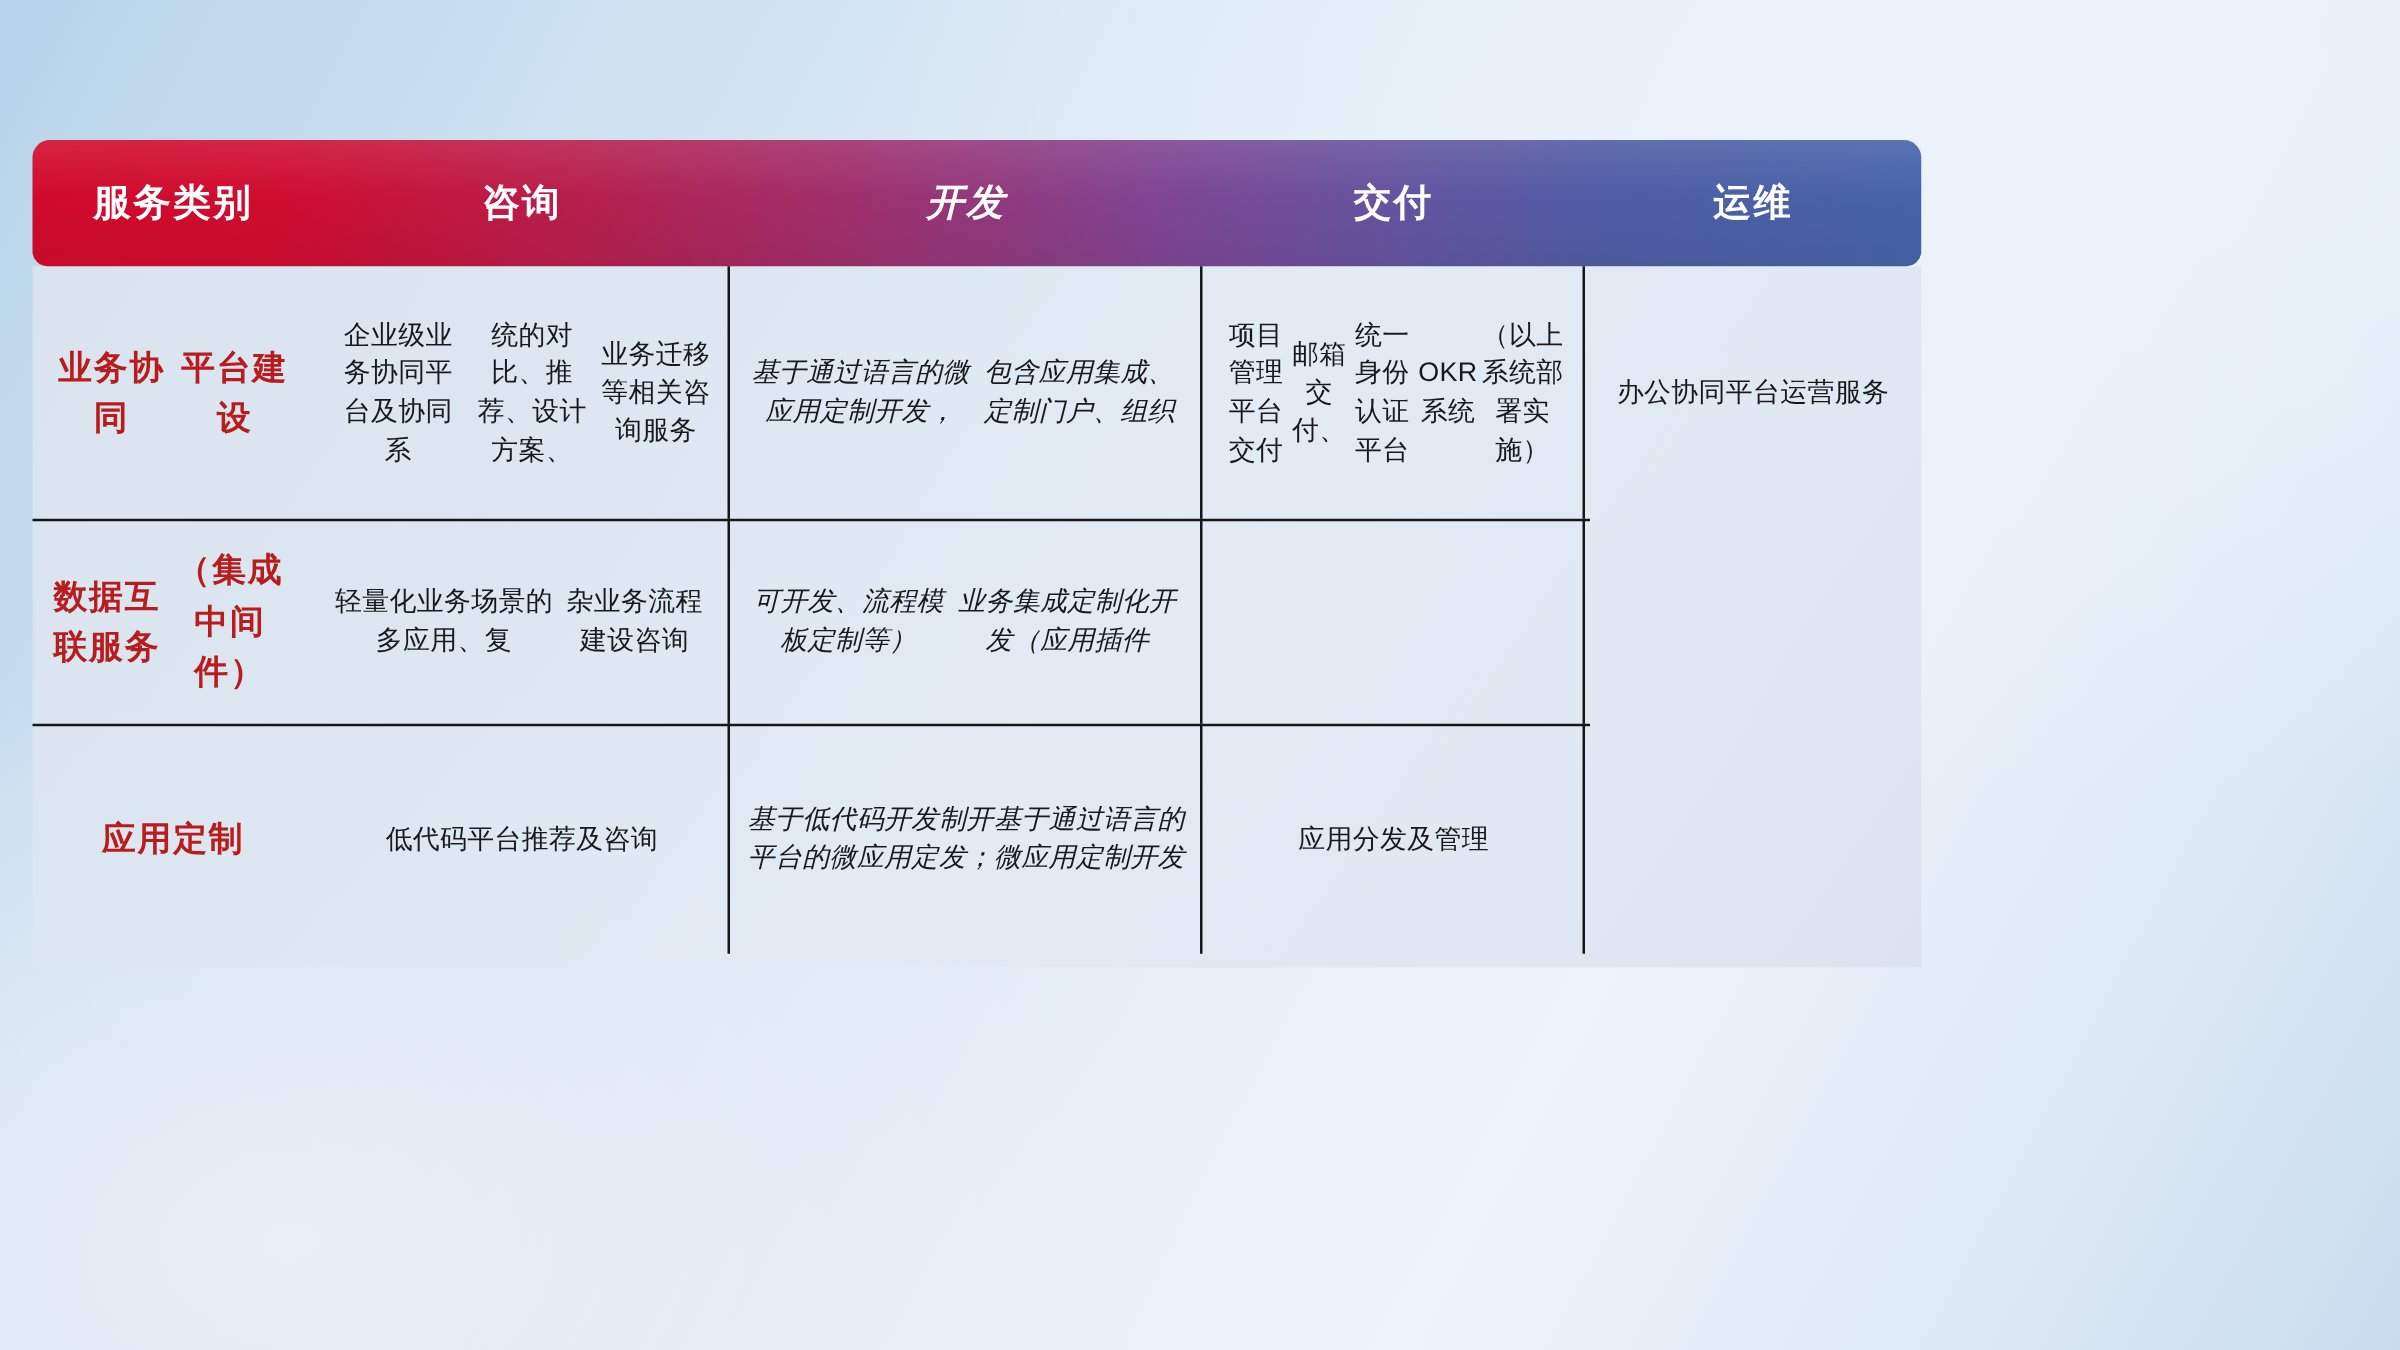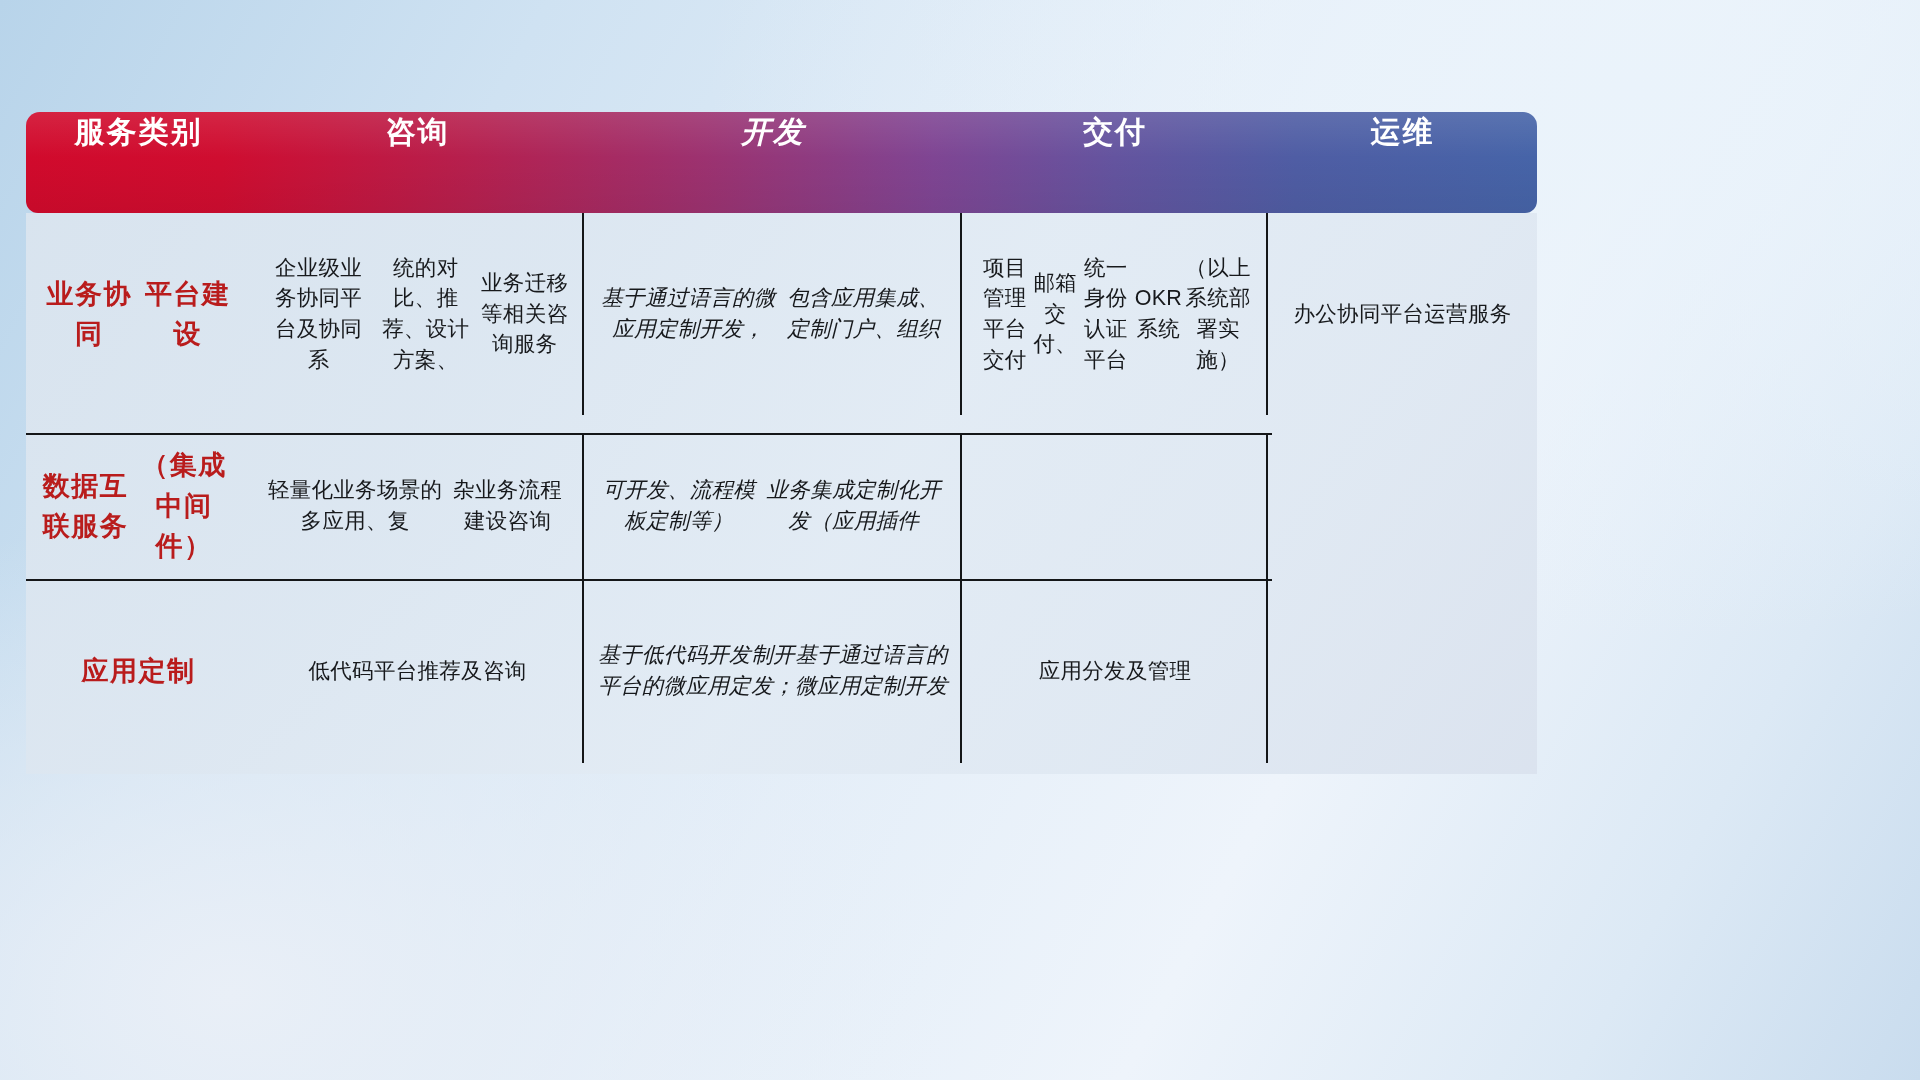--- a/index.html
+++ b/index.html
@@ -57,21 +57,21 @@
     background: linear-gradient(90deg,
         #d10a2c 0%,
         #cf0d30 13%,
         #b81e4b 28%,
         #9c3270 45%,
         #7f4593 60%,
         #64549f 72%,
         #4f5da4 84%,
         #4664a8 100%);
     display: flex;
-    align-items: flex-start;
+    align-items: center;
     overflow: hidden;
   }
   .thead::after {
     content: "";
     position: absolute;
     inset: 0;
     background: linear-gradient(180deg, rgba(255,255,255,0.10) 0%, rgba(255,255,255,0.0) 45%, rgba(0,0,0,0.05) 100%);
     pointer-events: none;
   }
 
@@ -101,21 +101,21 @@
     width: 1511px;
   }
 
   .row {
     display: flex;
     position: relative;
     align-items: stretch;
   }
 
   .row-1 { height: 202px; }
-  .row-2 { height: 146px; margin-top: 18px; }
+  .row-2 { height: 164px; }
   .row-3 { height: 184px; }
 
   .row + .row::before {
     content: "";
     position: absolute;
     left: 0;
     top: 0;
     width: 1246px;
     height: 2px;
     background: #141618;

